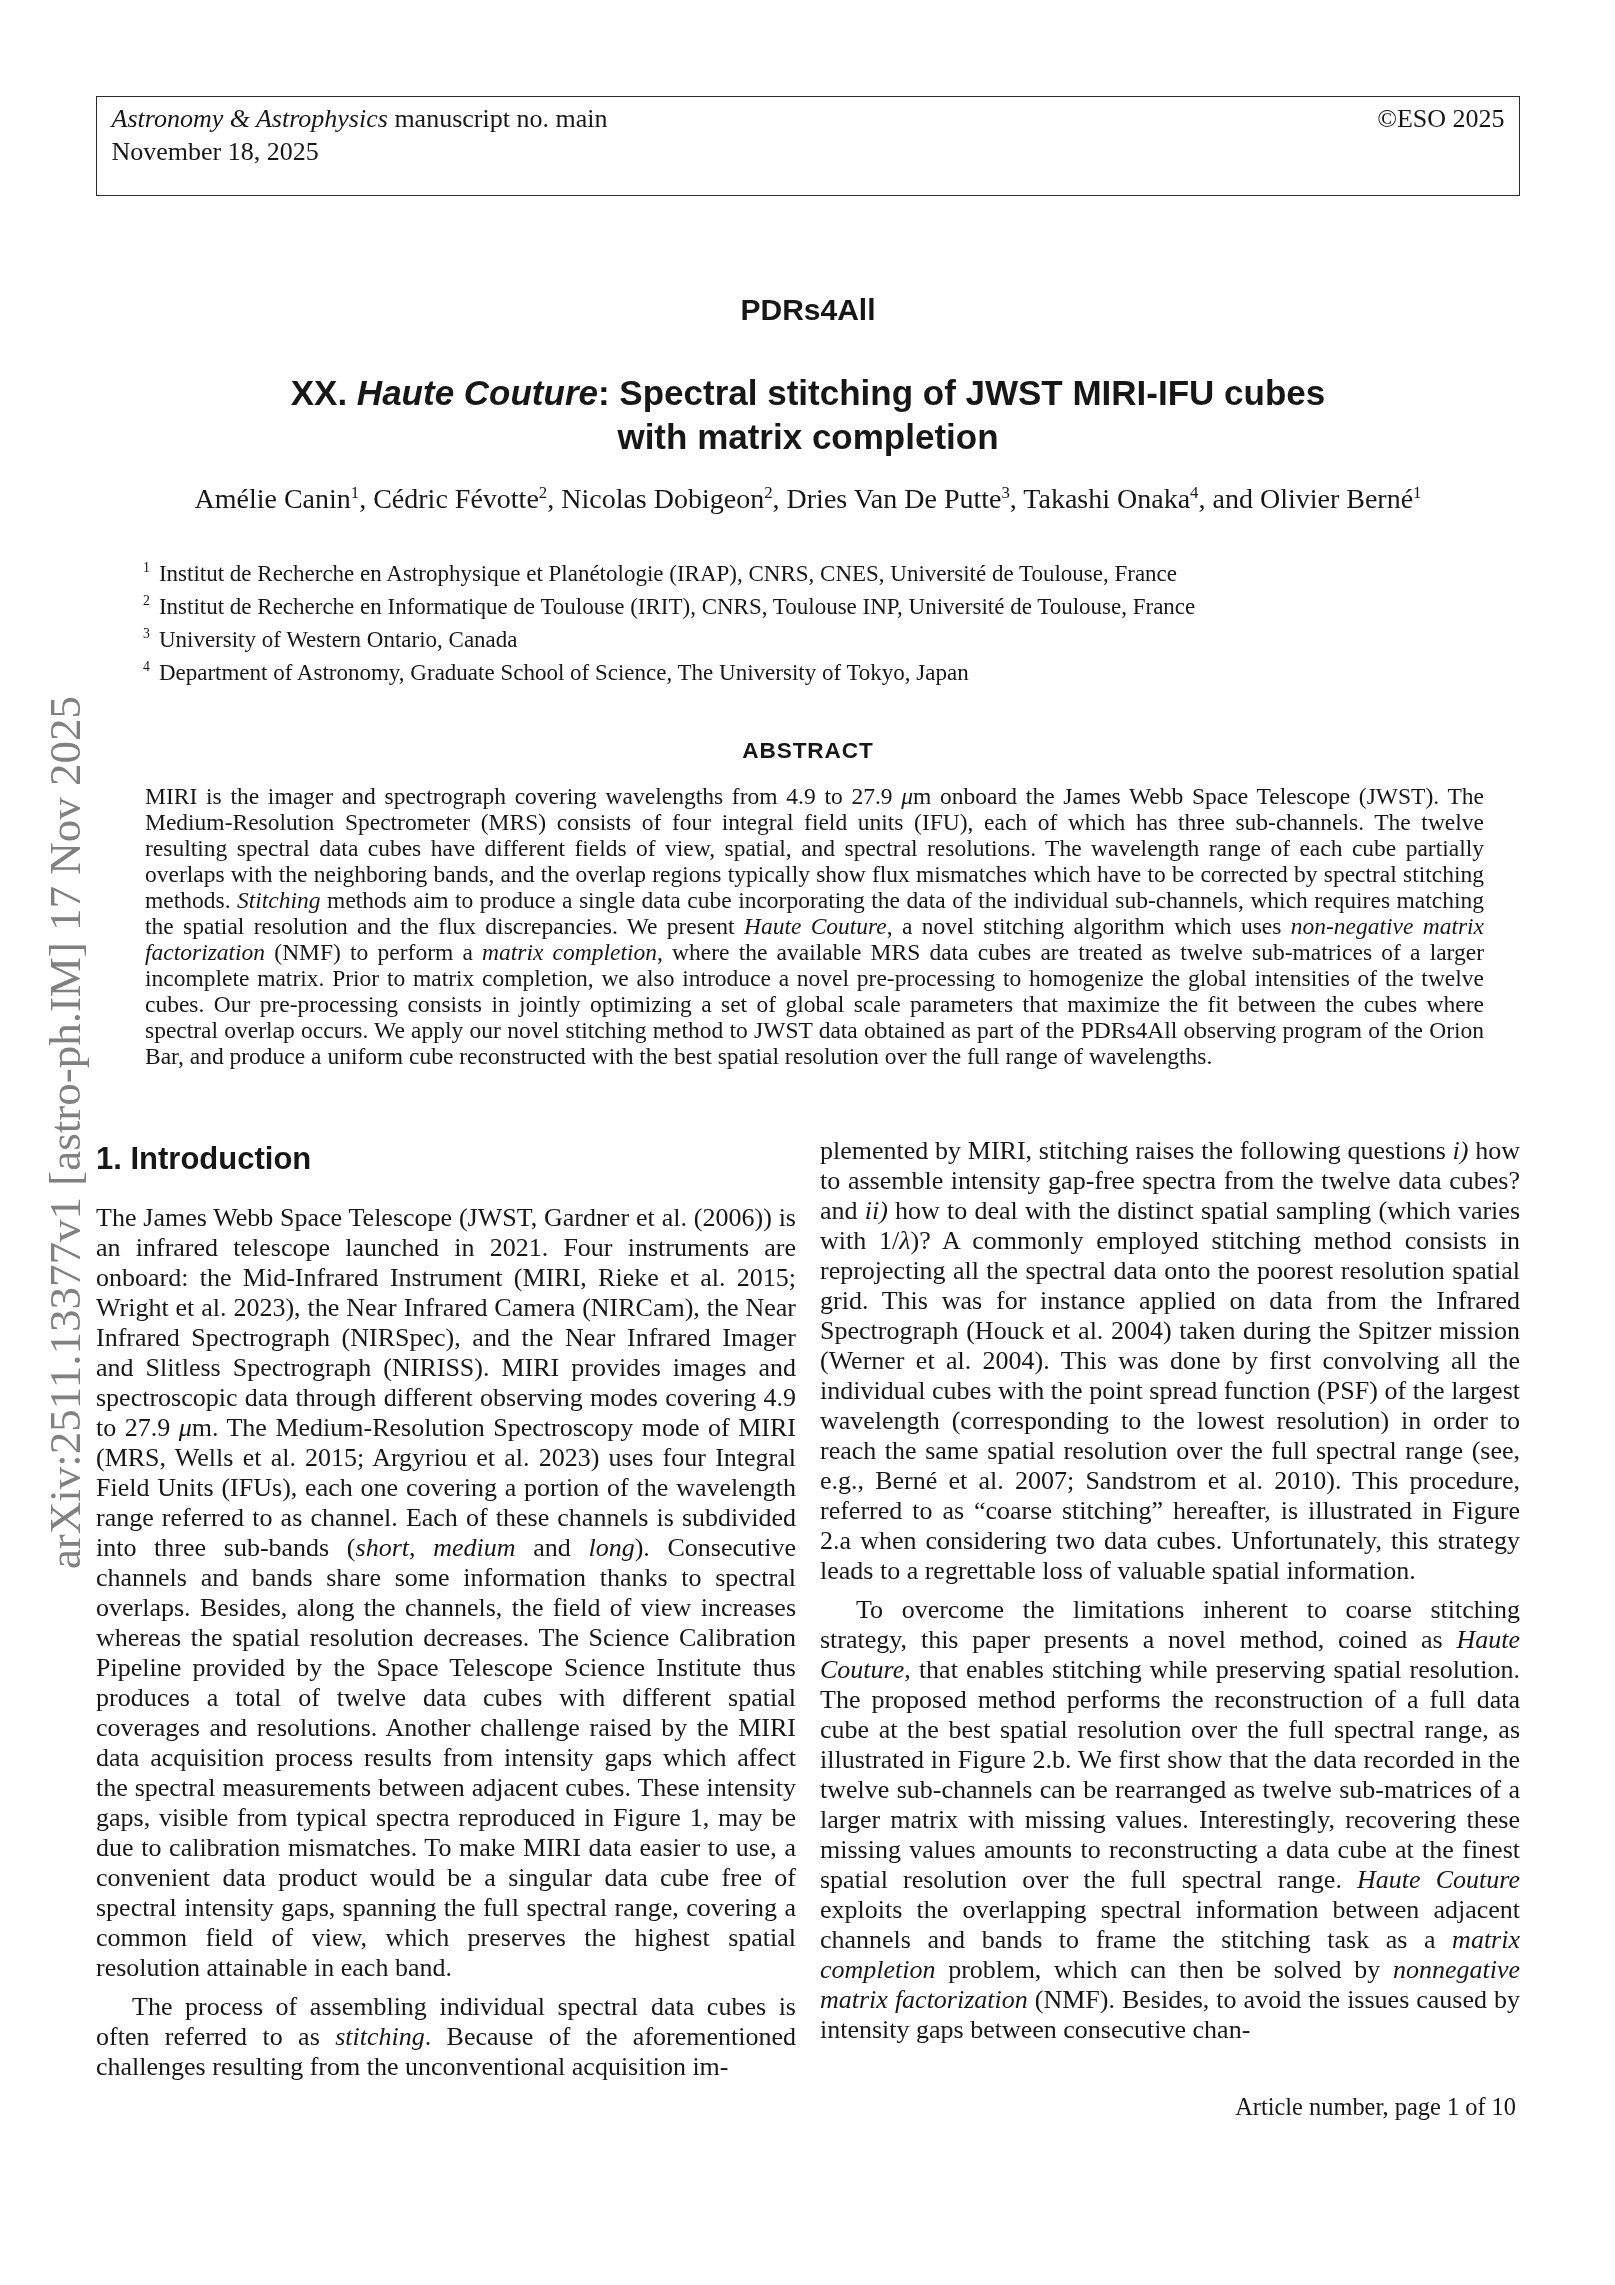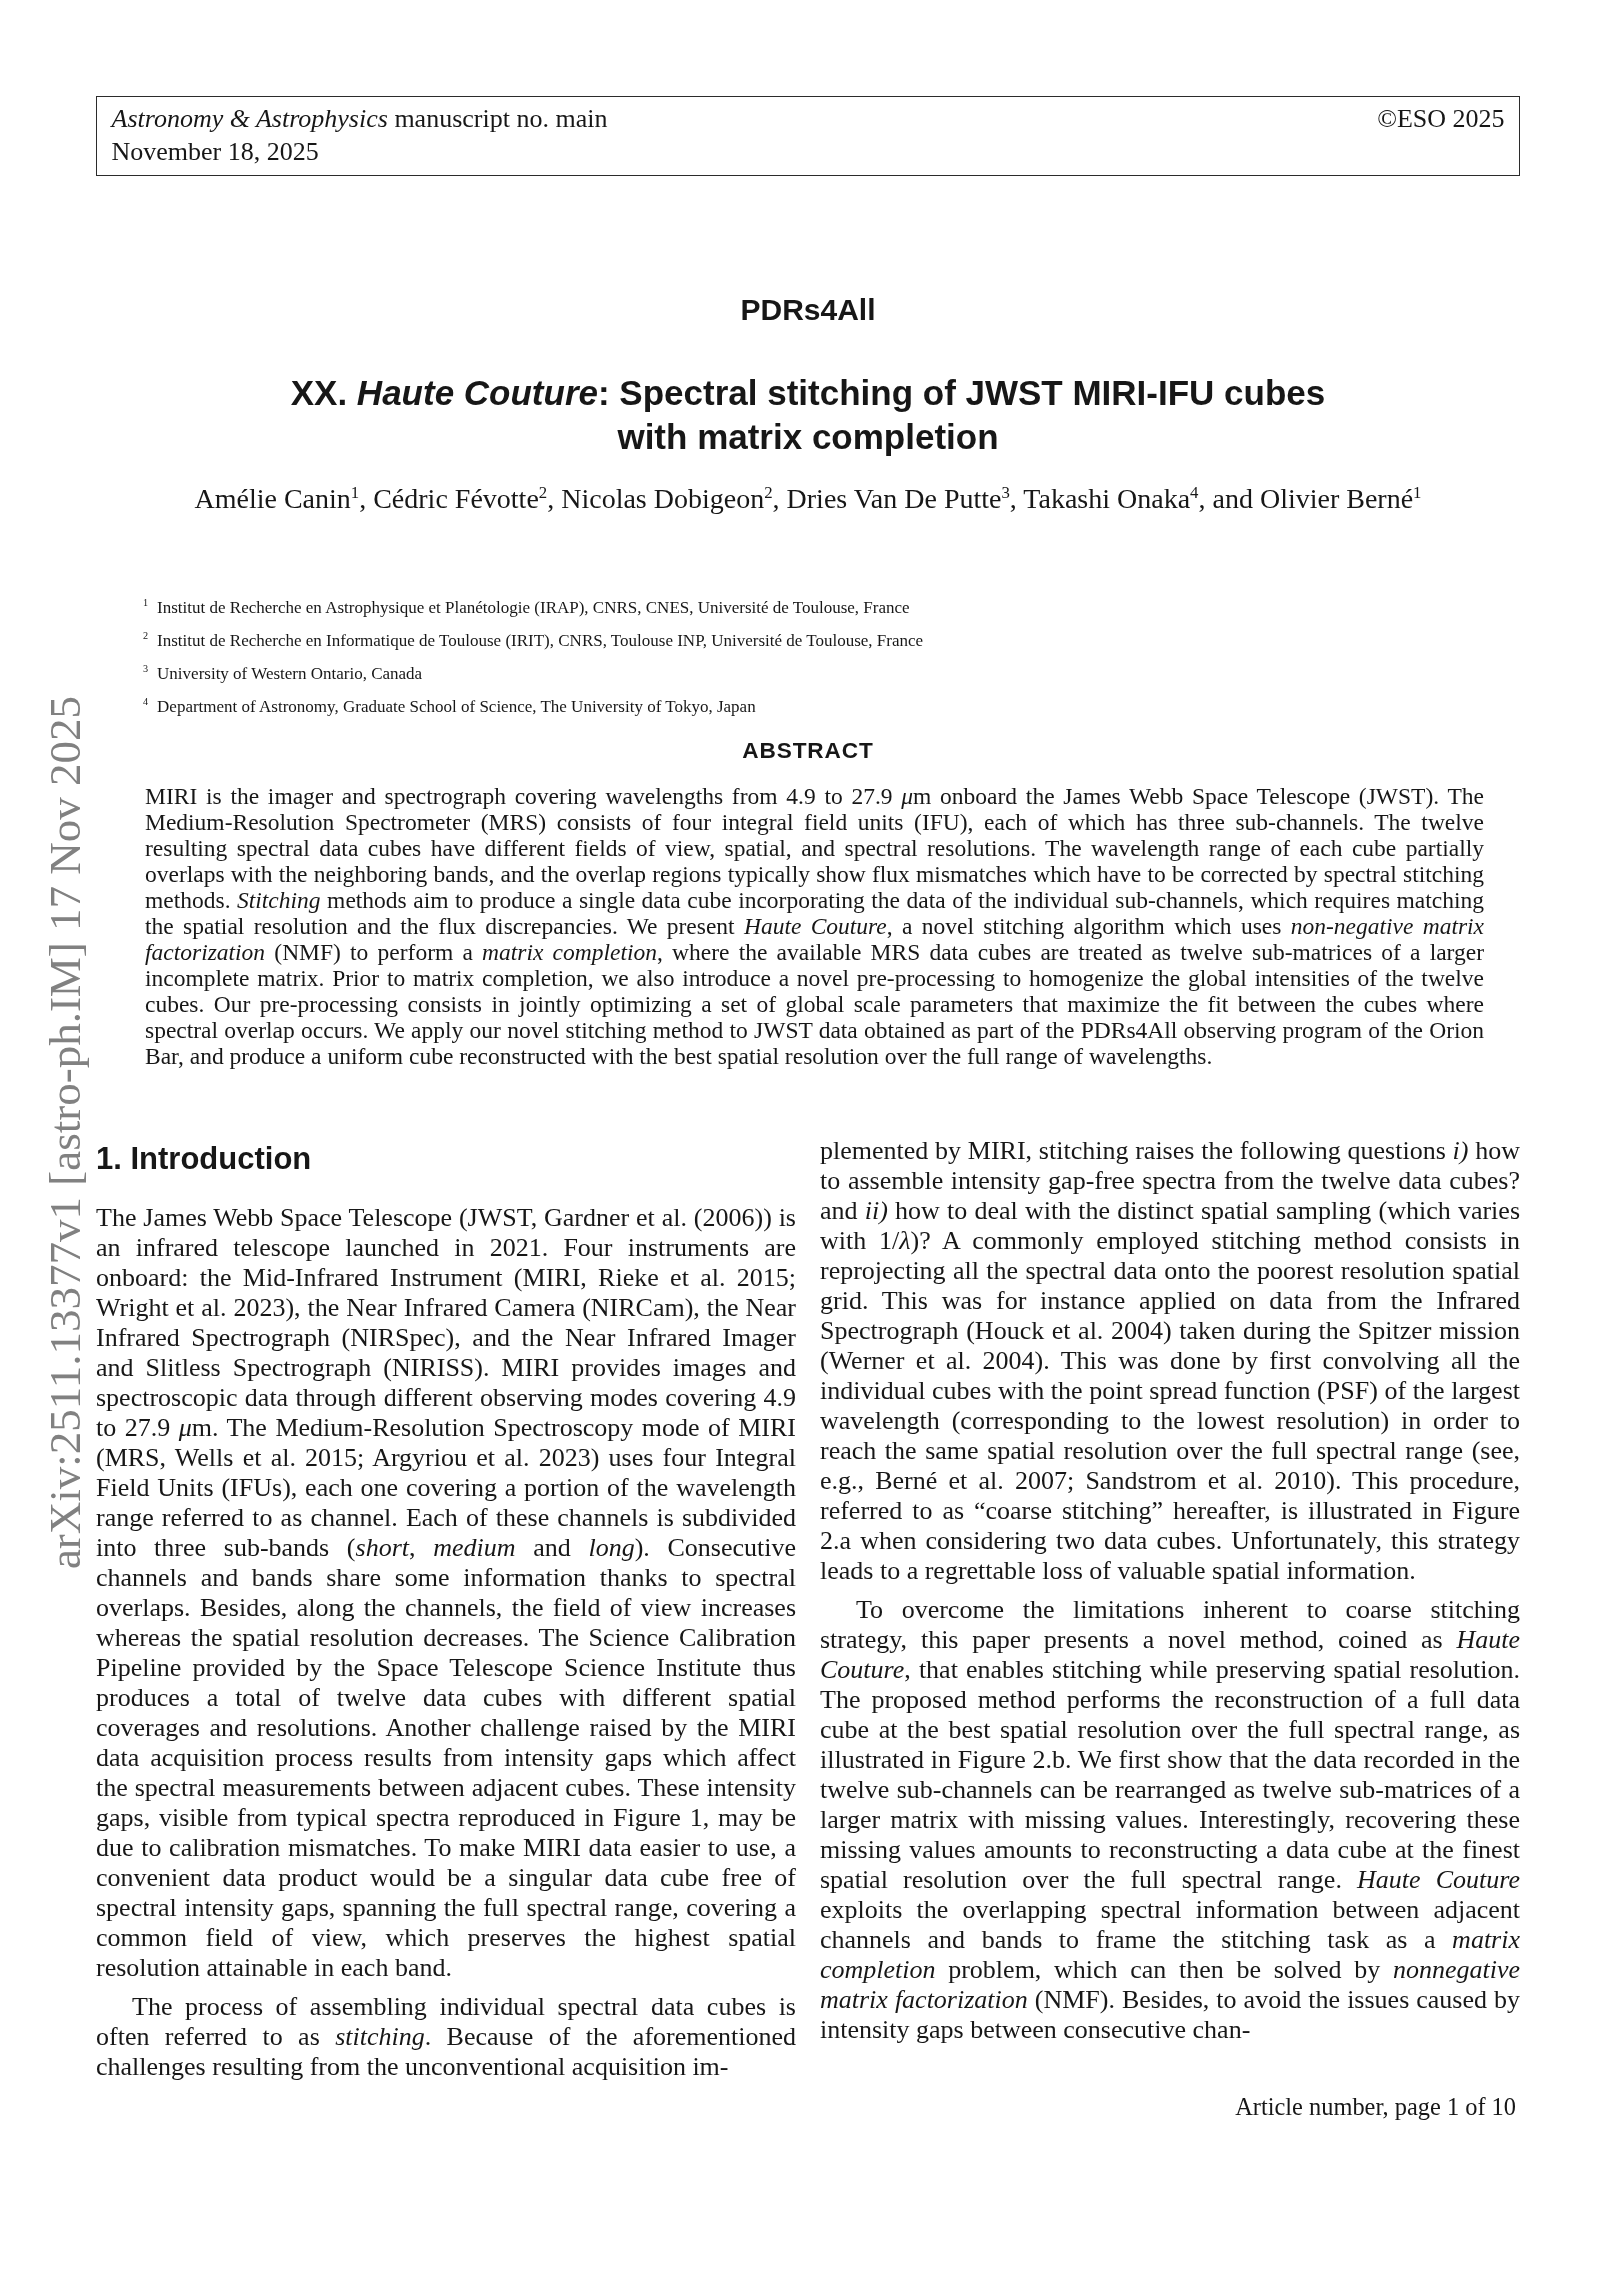--- a/index.html
+++ b/index.html
@@ -6,21 +6,21 @@
   .page{
     position:relative;
     width:1616px;height:2285px;
     background:#ffffff;
     font-family:"Liberation Serif",serif;
     color:#171717;
     overflow:hidden;
   }
   
   .header-box{
-    position:absolute;left:96px;top:96px;width:1424px;height:80px;
+    position:absolute;left:96px;top:96px;width:1424px;height:100px;
     border:1.8px solid #2b2b2b;box-sizing:border-box;
     display:flex;justify-content:space-between;align-items:flex-start;
     padding:4.5px 14.5px;
     font-size:26px;line-height:33px;
   }
   
   .watermark{
     position:absolute;left:-523px;top:1107px;width:1176px;height:51px;
     transform:rotate(-90deg);
     color:#818181;
@@ -38,22 +38,22 @@
     text-align:center;
     font-family:"Liberation Sans",sans-serif;font-weight:bold;
     font-size:35px;line-height:44px;
   }
   .authors{
     position:absolute;left:0;top:483px;width:100%;
     text-align:center;font-size:28px;
   }
   sup{font-size:60%;line-height:0;vertical-align:super;}
   .affiliations{
-    position:absolute;left:143px;top:591px;width:1339px;
-    font-size:17px;line-height:33px;
+    position:absolute;left:143px;top:557px;width:1339px;
+    font-size:23px;line-height:33px;
   }
   .aff{padding-left:31px;text-indent:-31px;}
   .aff sup{margin-right:9px;}
   .abstract-label{
     position:absolute;left:0;top:738px;width:100%;
     text-align:center;
     font-family:"Liberation Sans",sans-serif;font-weight:bold;
     font-size:22.6px;letter-spacing:0.9px;
   }
   .abstract{

